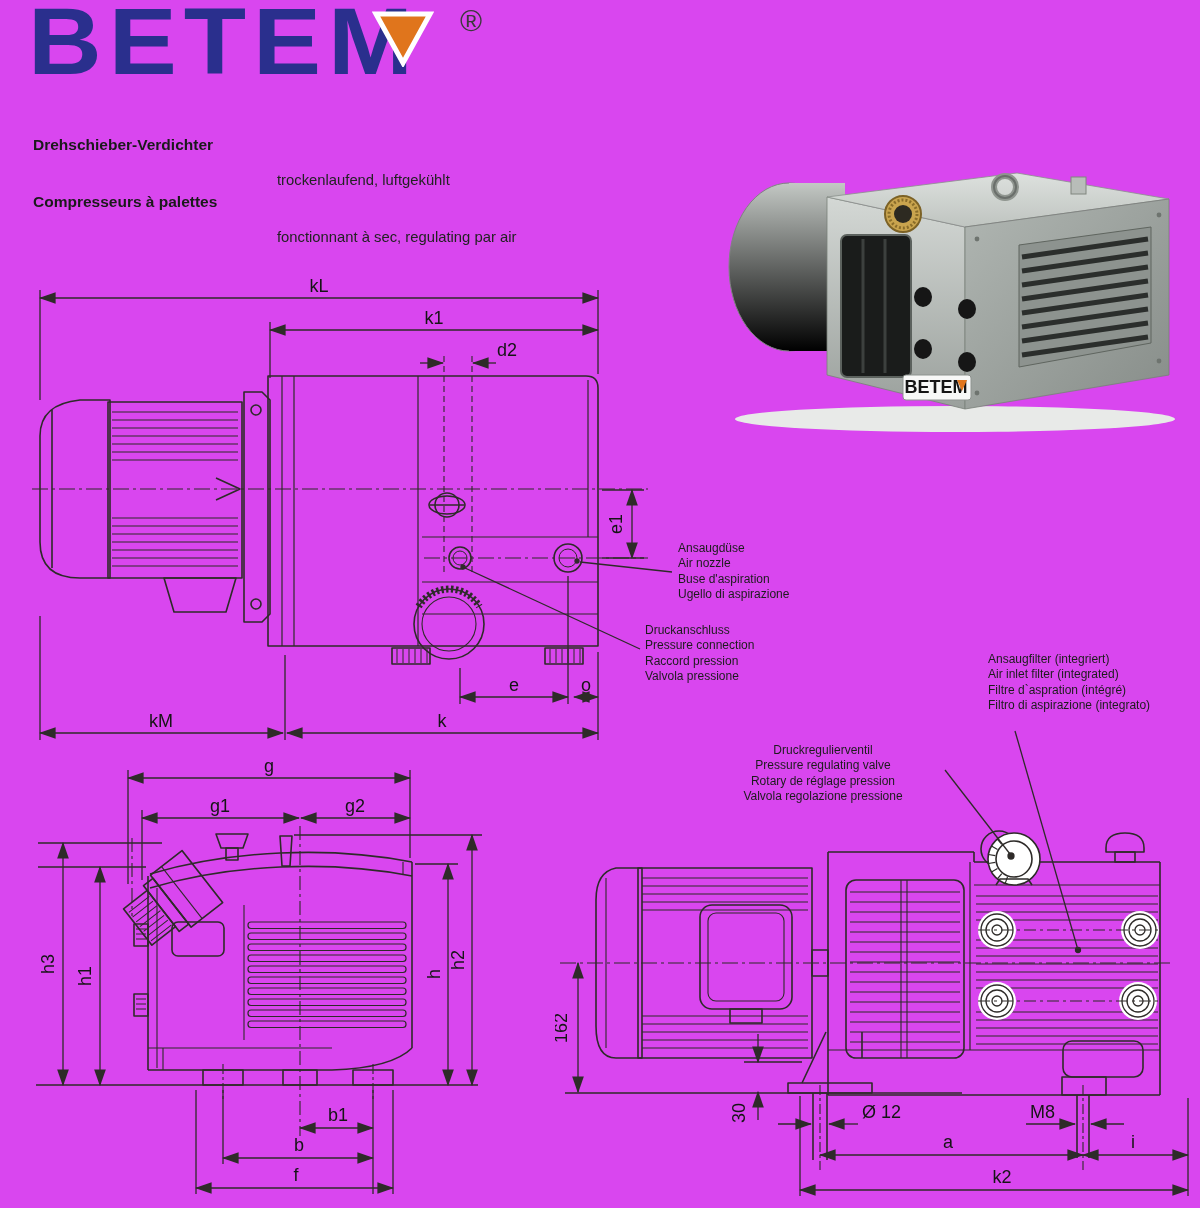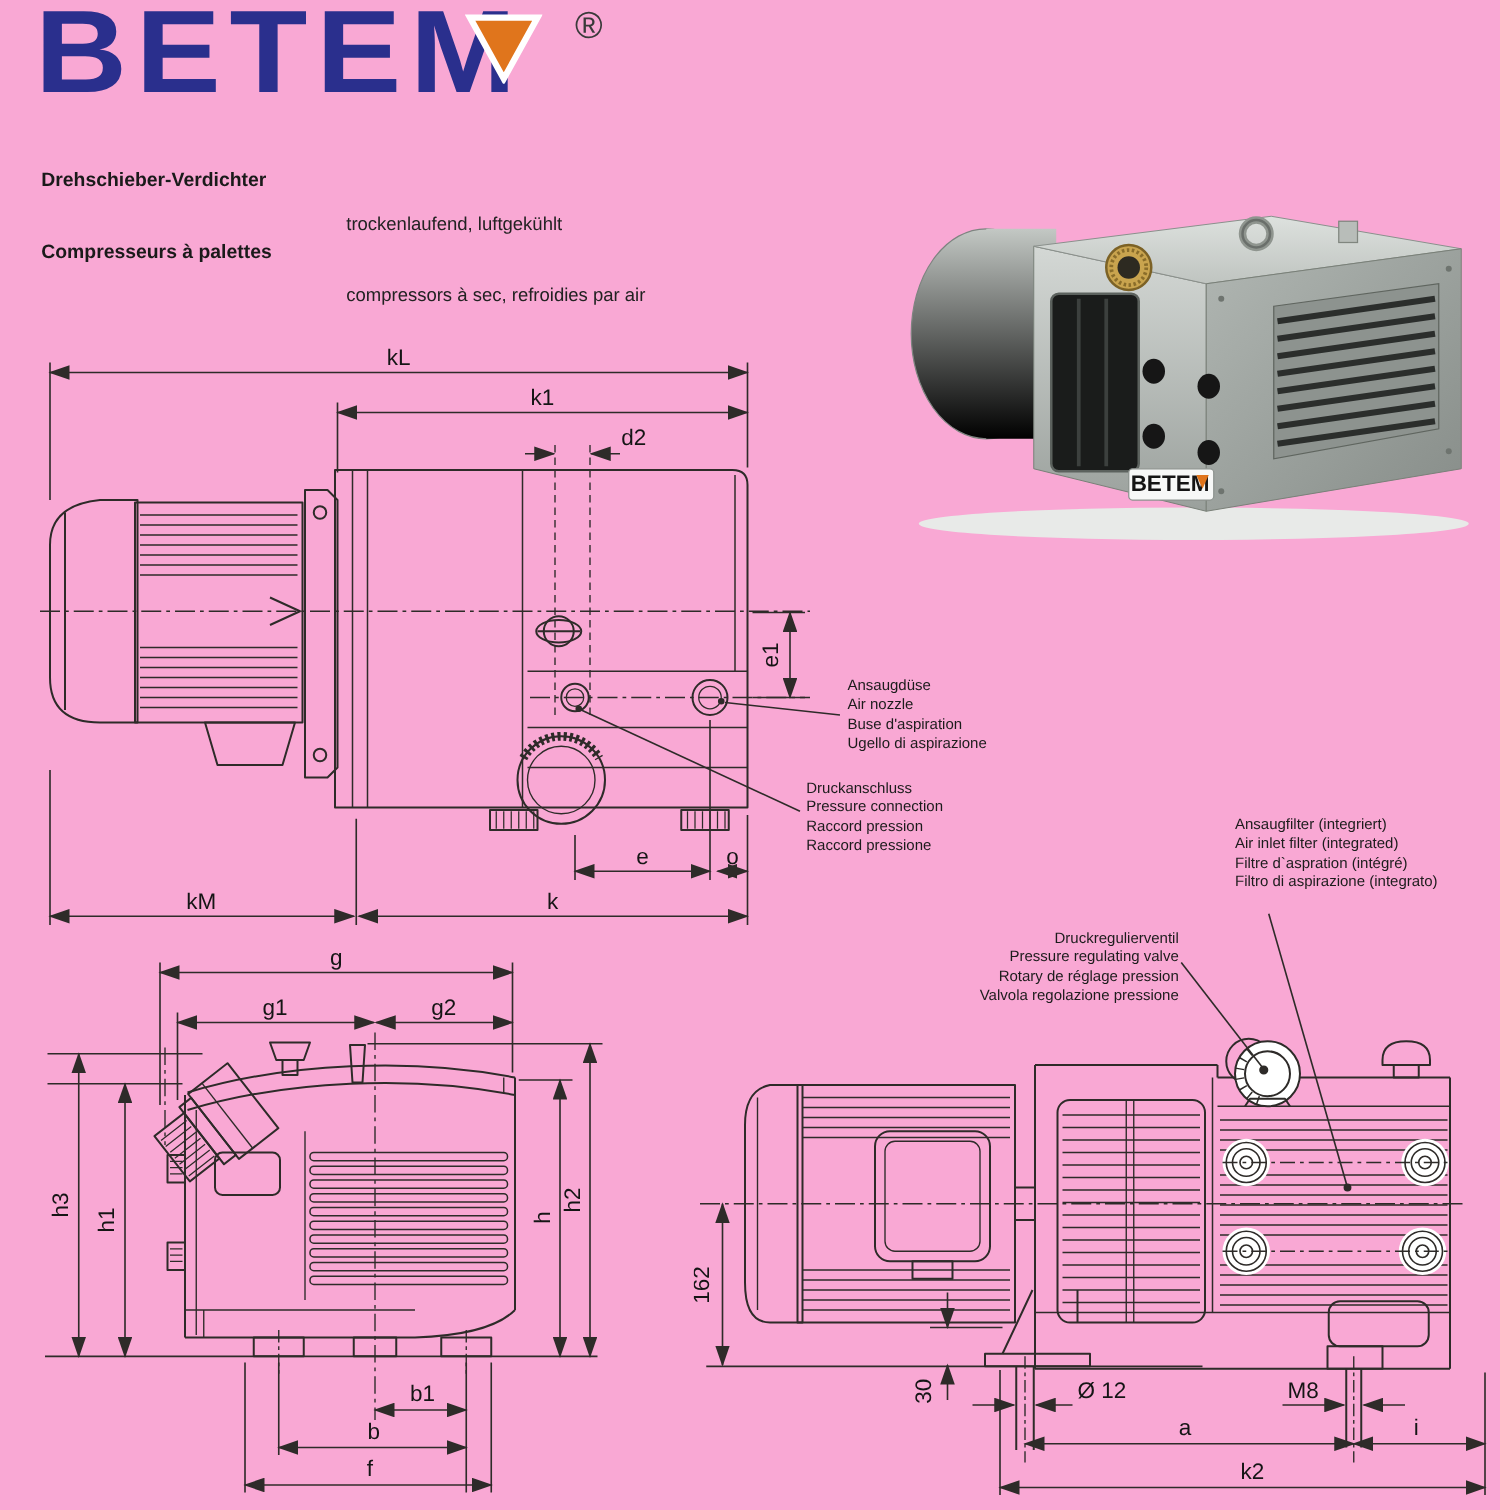--- a/index.html
+++ b/index.html
@@ -1,32 +1,32 @@
 <!DOCTYPE html>
 <html><head>
 <meta charset="utf-8">
 <style>
   html,body{margin:0;padding:0;background:#fff;}
-  #page{position:relative;width:1200px;height:1208px;background:#f9a8d4;overflow:hidden;
+  #page{position:relative;width:1200px;height:1208px;background:#d946ef;overflow:hidden;
         font-family:"Liberation Sans",sans-serif;color:#1a1a1a;}
   
   #logo{position:absolute;left:28px;top:2px;width:470px;height:92px;}
   #logo .word{position:absolute;left:0;top:-14px;font-weight:bold;font-size:102px;
       letter-spacing:7px;color:#2a2f8d;transform:scaleY(.92);transform-origin:top left;}
   #logo .tri{position:absolute;left:344px;top:9px;}
   #logo .reg{position:absolute;left:432px;top:2px;font-size:30px;color:#3a3a3a;font-weight:normal;}
   
   #intro{position:absolute;left:33px;top:134px;font-size:15px;line-height:21px;}
   #intro .row{display:flex;}
   #intro .lab{width:244px;font-weight:bold;font-size:15.5px;}
   #intro .desc{font-size:14.8px;color:#222;margin-top:36px;}
   
   .ann{position:absolute;font-size:12px;line-height:15.4px;color:#1c1c1c;white-space:nowrap;}
   .ann span{display:block;}
-  .ann.right{text-align:right;}
+  .ann.right{text-align:center;}
   svg{position:absolute;}
   svg text{font-family:"Liberation Sans",sans-serif;fill:#151515;font-size:18px;}
 </style>
 </head>
 <body>
 
 <div id="page">
 
   <div id="logo">
     <div class="word">BETEM</div>
@@ -36,21 +36,21 @@
     <div class="reg">®</div>
   </div>
 
   <div id="intro">
     <div class="row">
       <span class="lab">Drehschieber-Verdichter</span>
       <span class="desc">trockenlaufend, luftgekühlt</span>
     </div>
     <div class="row">
       <span class="lab">Compresseurs à palettes</span>
-      <span class="desc">compressors à sec, refroidies par air</span>
+      <span class="desc">fonctionnant à sec, regulating par air</span>
     </div>
   </div>
 
   <svg style="left:715px;top:135px" width="475" height="302" viewBox="0 0 475 302">
     <defs>
       <linearGradient id="gm" x1="0" y1="0" x2="0" y2="1">
         <stop offset="0" stop-color="#d4d8d5"></stop>
           <stop offset="1" stop-color="#9aa09c"></stop>
       </linearGradient>
       <linearGradient id="gt" x1="0" y1="0" x2="0" y2="1">
@@ -384,21 +384,21 @@
     <span>Ansaugdüse</span>
     <span>Air nozzle</span>
     <span>Buse d'aspiration</span>
     <span>Ugello di aspirazione</span>
   </div>
 
   <div class="ann" style="left:645px;top:623px">
     <span>Druckanschluss</span>
     <span>Pressure connection</span>
     <span>Raccord pression</span>
-    <span>Raccord pressione</span>
+    <span>Valvola pressione</span>
   </div>
 
   <div class="ann" style="left:988px;top:652px">
     <span>Ansaugfilter (integriert)</span>
     <span>Air inlet filter (integrated)</span>
     <span>Filtre d`aspration (intégré)</span>
     <span>Filtro di aspirazione (integrato)</span>
   </div>
 
   <div class="ann right" style="left:703px;top:743px;width:240px">

